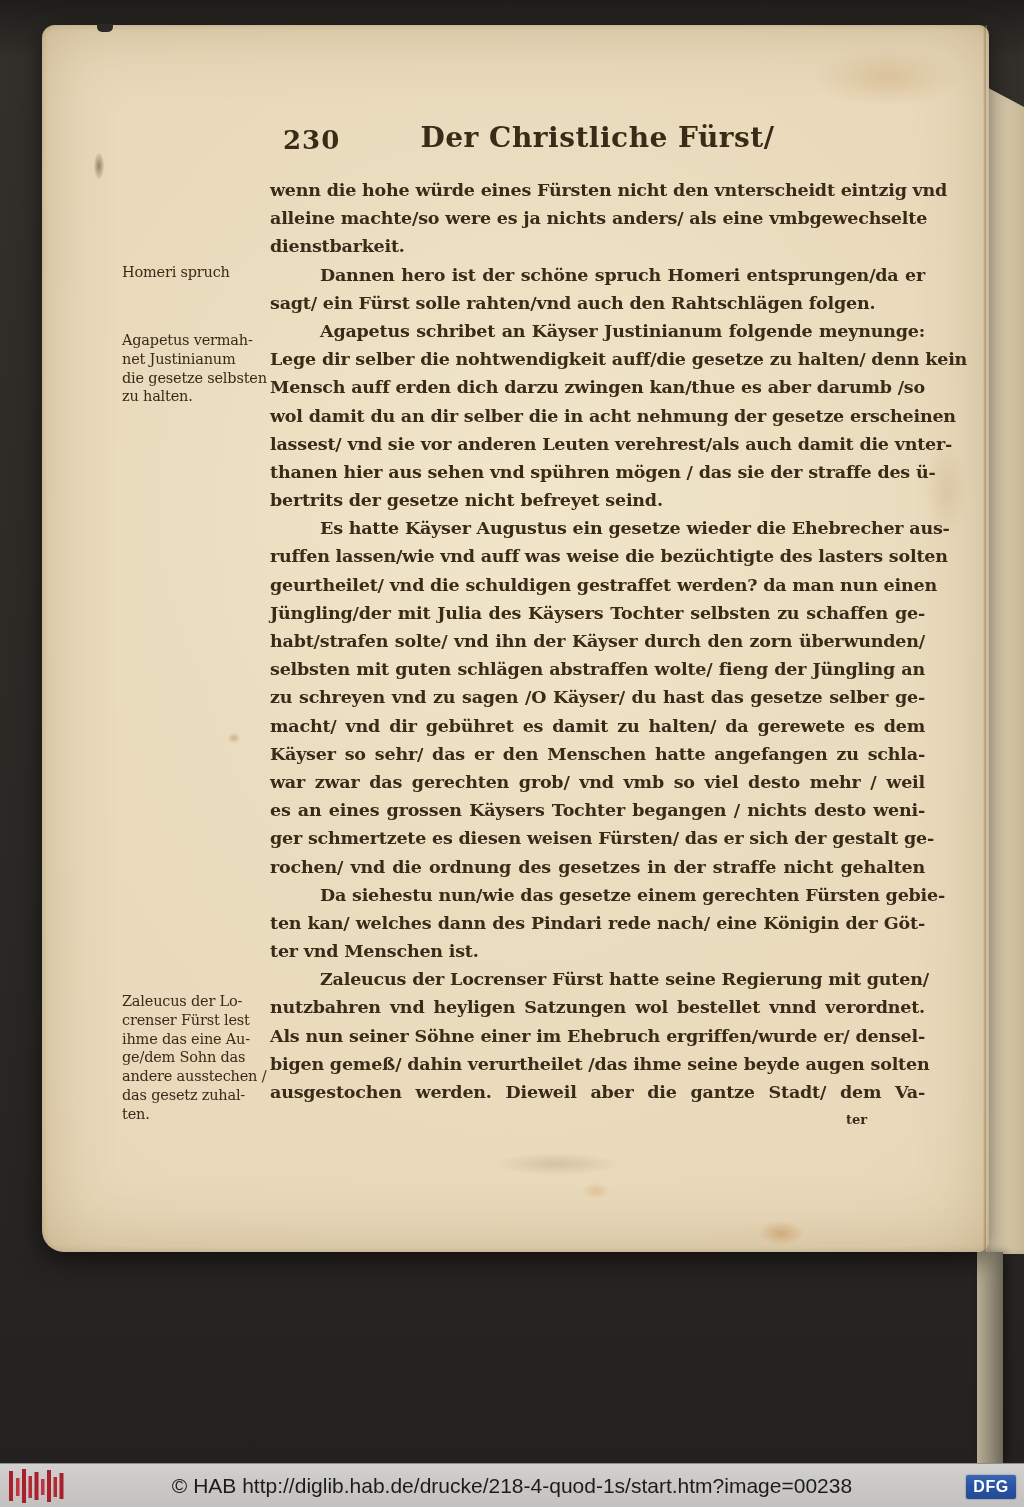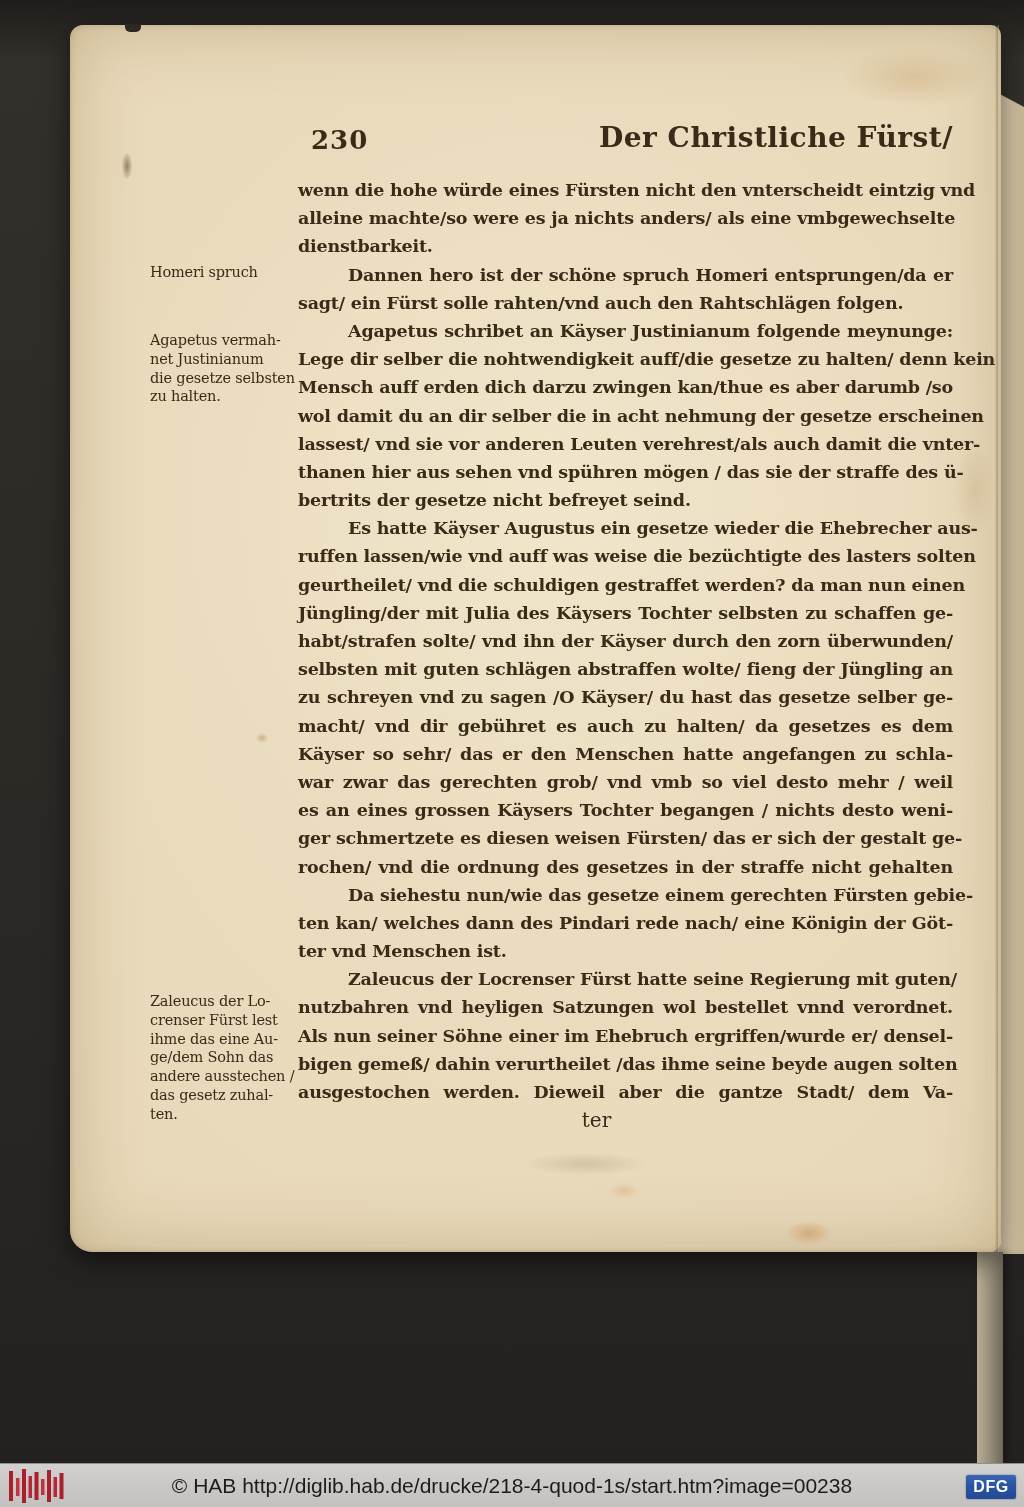--- a/index.html
+++ b/index.html
@@ -26,65 +26,66 @@
     box-shadow: inset 6px 0 8px -4px rgba(105,85,55,0.45);
   }
   .underpage-bottom {
     position: absolute; left: 977px; top: 1252px; width: 26px; height: 211px;
     background: linear-gradient(90deg, #b9ae94 0%, #9a917b 45%, #6e685a 100%);
     box-shadow: 4px 0 10px rgba(0,0,0,0.35);
   }
 
   
   .page {
-    position: absolute; left: 70px; top: 25px; width: 931px; height: 1227px;
+    position: absolute; left: 42px; top: 25px; width: 931px; height: 1227px;
     background:
       radial-gradient(ellipse 60% 45% at 52% 38%, rgba(245,235,210,0.55) 0%, rgba(245,235,210,0) 70%),
       radial-gradient(ellipse 120% 110% at 50% 45%, #ecdfc2 0%, #e8d9ba 55%, #dfcfac 82%, #d2bf99 100%);
     border-radius: 13px 10px 12px 22px;
     box-shadow:
       inset 0 0 70px rgba(125,92,45,0.30),
       inset 0 0 6px rgba(110,80,40,0.25),
       0 8px 26px rgba(0,0,0,0.55);
     color: #3a2a18;
+    padding-left: 16px;
   }
   
   .page::after {
     content: ""; position: absolute; top: 0; right: 2px; width: 4px; height: 100%;
     background: linear-gradient(90deg, rgba(100,75,40,0) 0%, rgba(100,75,40,0.35) 60%, rgba(255,245,220,0.35) 100%);
     pointer-events: none;
   }
   .notch {
     position: absolute; left: 55px; top: -1px; width: 16px; height: 8px;
     background: #2c2925; border-radius: 0 0 5px 5px;
   }
 
   .pagenum {
     position: absolute; left: 241px; top: 100px;
     font-size: 26px; font-weight: 700; letter-spacing: 1px;
   }
   .runtitle {
     position: absolute; left: 228px; top: 96px; width: 655px;
-    text-align: right; font-size: 28px; font-weight: 700; letter-spacing: 0.5px;
+    text-align: center; font-size: 28px; font-weight: 700; letter-spacing: 0.5px;
   }
 
   .body-text {
     position: absolute; left: 228px; top: 151px; width: 655px;
   }
   .line {
     font-size: 17.5px; font-weight: 700; letter-spacing: -0.2px;
     line-height: 28.2px; height: 28.2px;
     text-align: justify; text-align-last: justify;
     white-space: nowrap; overflow: visible;
   }
   .line.last { text-align-last: left; white-space: normal; }
   .line.first { text-indent: 50px; }
   .catchword-row {
-    font-size: 20px; font-weight: 400; line-height: 28.2px;
-    text-align: center; padding-right: 58px;
+    font-size: 13px; font-weight: 700; line-height: 28.2px;
+    text-align: right; padding-right: 58px;
   }
 
   .margin-notes { position: absolute; left: 0; top: 0; width: 100%; height: 100%; pointer-events: none; }
   .note {
     position: absolute; left: 80px; width: 152px;
     font-size: 14.5px; font-weight: 400; line-height: 18.8px;
     letter-spacing: -0.2px;
   }
 
   
@@ -156,21 +157,21 @@
         <div class="line">lassest/ vnd sie vor anderen Leuten verehrest/als auch damit die vnter-</div>
         <div class="line">thanen hier aus sehen vnd spühren mögen / das sie der straffe des ü-</div>
         <div class="line last">bertrits der gesetze nicht befreyet seind.</div>
         <div class="line first">Es hatte Käyser Augustus ein gesetze wieder die Ehebrecher aus-</div>
         <div class="line">ruffen lassen/wie vnd auff was weise die bezüchtigte des lasters solten</div>
         <div class="line">geurtheilet/ vnd die schuldigen gestraffet werden? da man nun einen</div>
         <div class="line">Jüngling/der mit Julia des Käysers Tochter selbsten zu schaffen ge-</div>
         <div class="line">habt/strafen solte/ vnd ihn der Käyser durch den zorn überwunden/</div>
         <div class="line">selbsten mit guten schlägen abstraffen wolte/ fieng der Jüngling an</div>
         <div class="line">zu schreyen vnd zu sagen /O Käyser/ du hast das gesetze selber ge-</div>
-        <div class="line">macht/ vnd dir gebühret es auch zu halten/ da gesetzes es dem</div>
+        <div class="line">macht/ vnd dir gebühret es damit zu halten/ da gerewete es dem</div>
         <div class="line">Käyser so sehr/ das er den Menschen hatte angefangen zu schla-</div>
         <div class="line">war zwar das gerechten grob/ vnd vmb so viel desto mehr / weil</div>
         <div class="line">es an eines grossen Käysers Tochter begangen / nichts desto weni-</div>
         <div class="line">ger schmertzete es diesen weisen Fürsten/ das er sich der gestalt ge-</div>
         <div class="line">rochen/ vnd die ordnung des gesetzes in der straffe nicht gehalten</div>
         <div class="line first">Da siehestu nun/wie das gesetze einem gerechten Fürsten gebie-</div>
         <div class="line">ten kan/ welches dann des Pindari rede nach/ eine Königin der Göt-</div>
         <div class="line last">ter vnd Menschen ist.</div>
         <div class="line first">Zaleucus der Locrenser Fürst hatte seine Regierung mit guten/</div>
         <div class="line">nutzbahren vnd heyligen Satzungen wol bestellet vnnd verordnet.</div>

